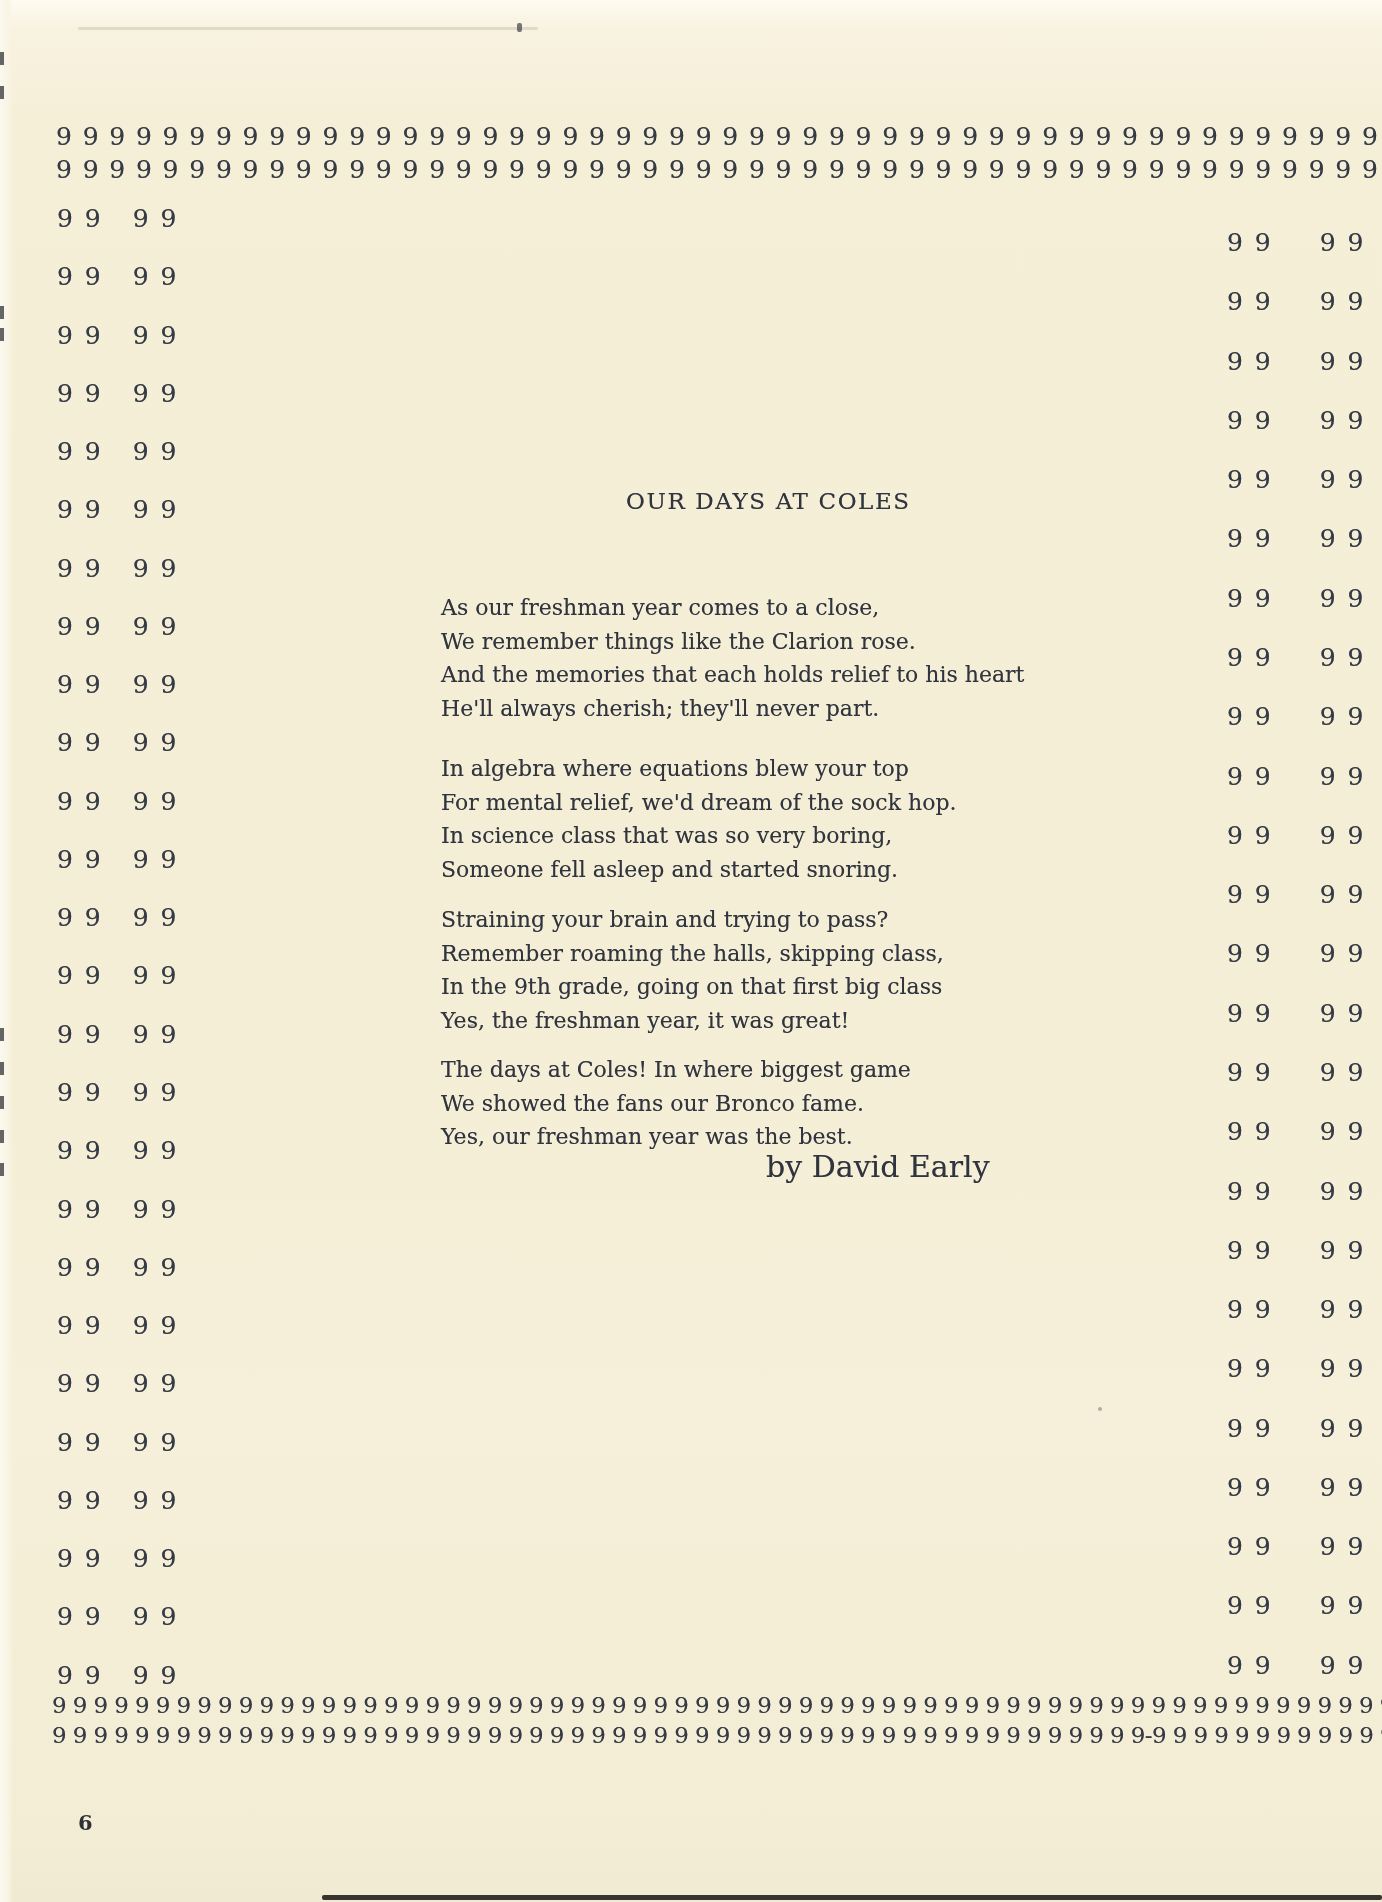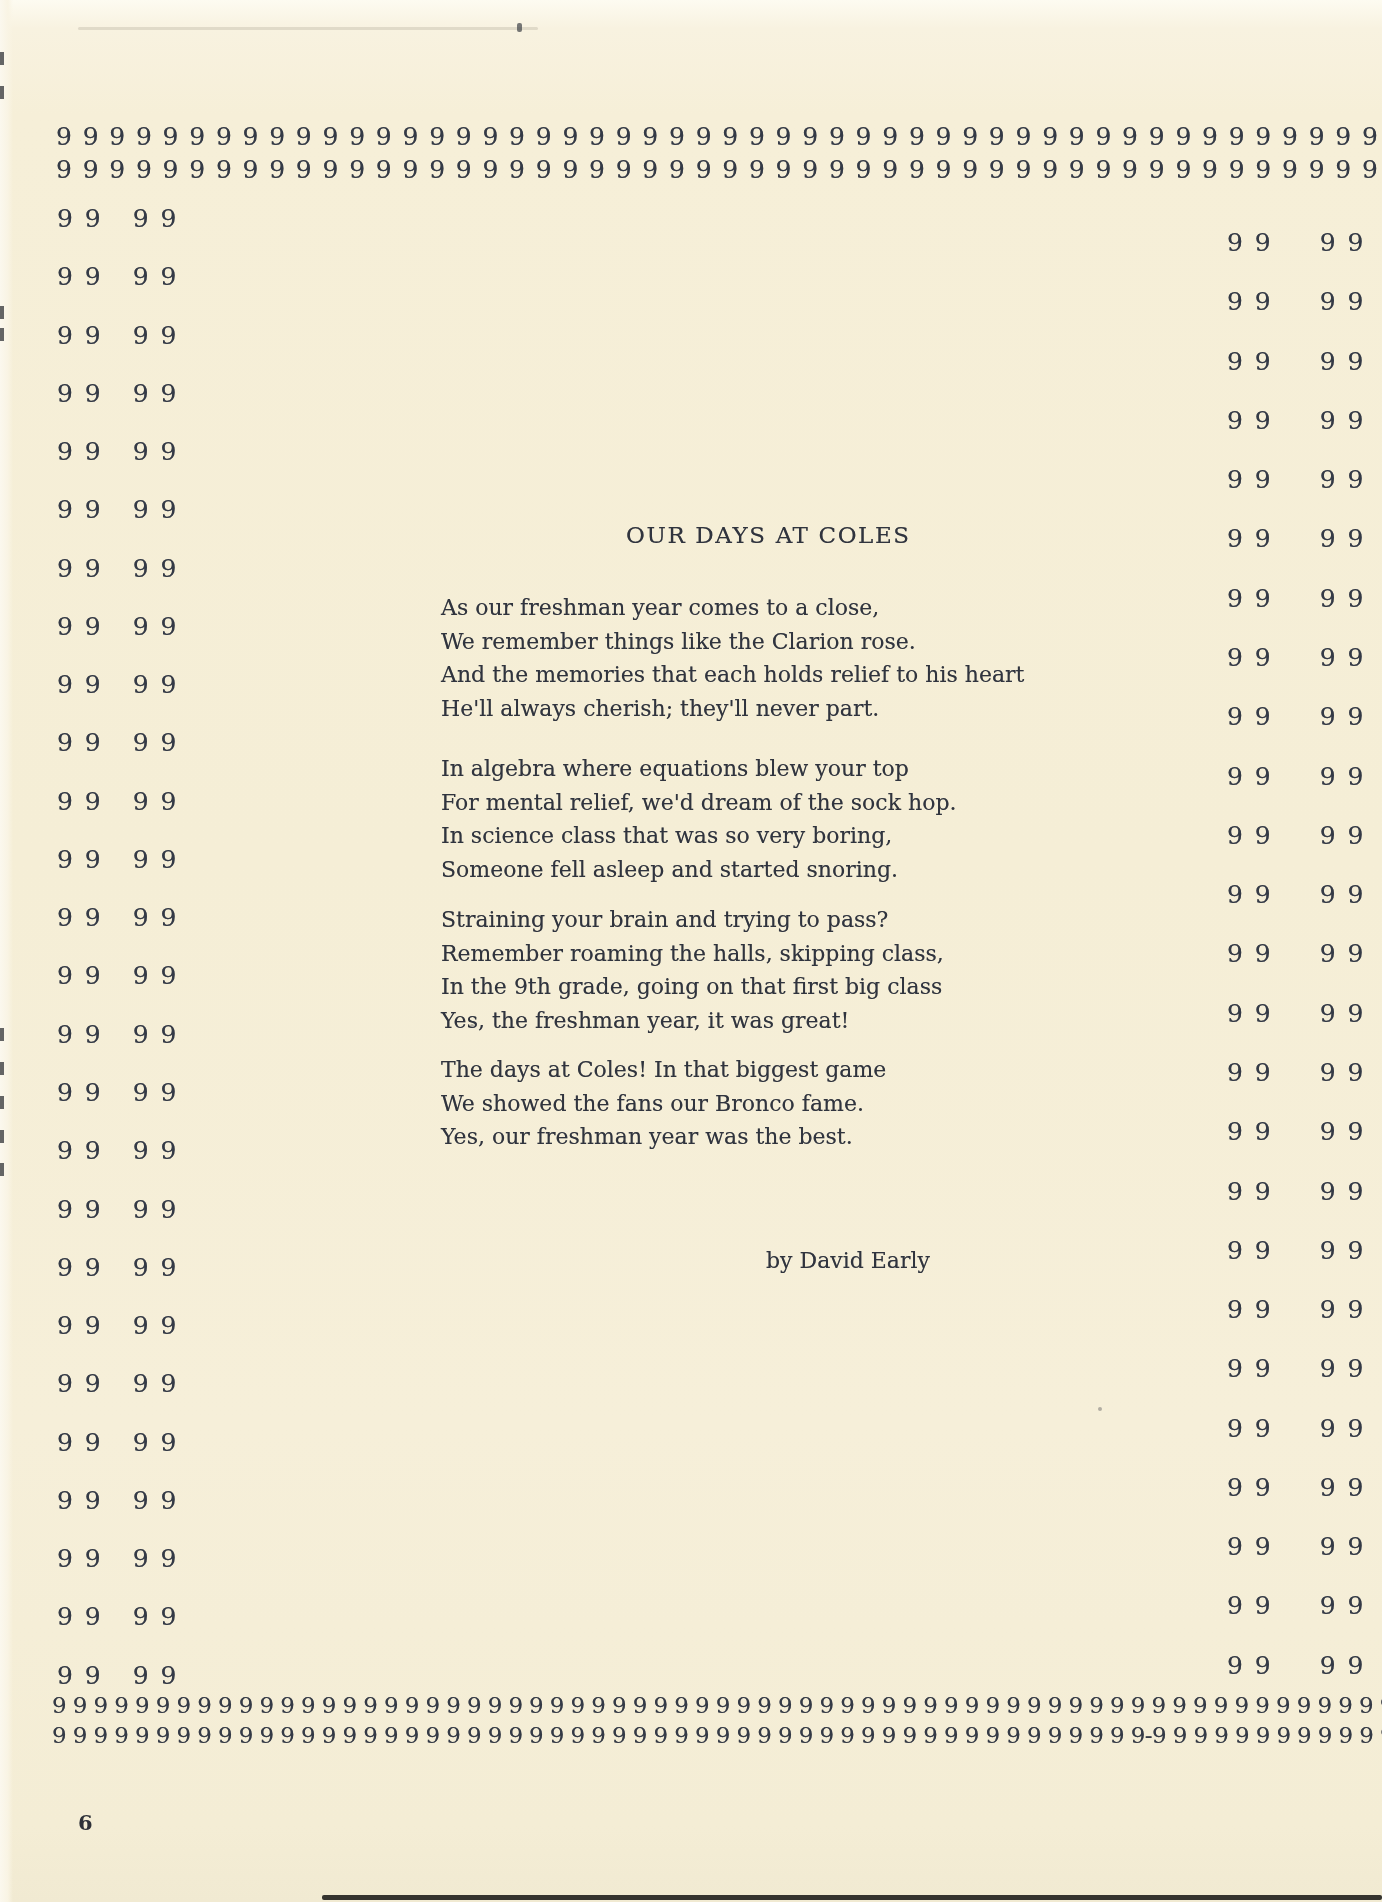--- a/index.html
+++ b/index.html
@@ -40,32 +40,32 @@
   .side{position:absolute;display:flex;flex-direction:column;justify-content:space-between;}
   .side-left{left:57px;top:206px;height:1482px;}
   .side-right{left:1227px;top:230px;height:1448px;}
   .srow{display:flex;}
   .srow .pair{letter-spacing:2px;white-space:pre;}
   .side-left .srow .pair:first-child{margin-right:30px;}
   .side-right .srow .pair:first-child{margin-right:47px;}
 
   
   .title{
-    position:absolute;left:626px;top:522px;
+    position:absolute;left:626px;top:488px;
     font-size:23px;letter-spacing:1.6px;
     color:#30343e;white-space:nowrap;
     text-shadow:0 0 0.5px rgba(45,50,62,.5);
   }
   .stanza{position:absolute;left:441px;white-space:nowrap;margin-top:12px;}
   .pline{font-size:22px;line-height:33.7px;color:#30343e;
     text-shadow:0 0 0.5px rgba(45,50,62,.45);}
   .s0{top:579px}.s1{top:740px}.s2{top:891px}.s3{top:1041px}
   .byline{
-    position:absolute;left:766px;top:1248px;
-    font-size:22px;color:#30343e;white-space:nowrap;
+    position:absolute;left:766px;top:1149px;
+    font-size:30px;color:#30343e;white-space:nowrap;
     text-shadow:0 0 0.5px rgba(45,50,62,.45);
   }
   .page-num{
     position:absolute;left:78px;top:1810px;
     font-size:21px;font-weight:bold;color:#2e3138;
   }
 </style>
 </head>
 <body>
 
@@ -320,21 +320,21 @@
         <div class="pline">In science class that was so very boring,</div>
         <div class="pline">Someone fell asleep and started snoring.</div>
       </div>
       <div class="stanza s2">
         <div class="pline">Straining your brain and trying to pass?</div>
         <div class="pline">Remember roaming the halls, skipping class,</div>
         <div class="pline">In the 9th grade, going on that first big class</div>
         <div class="pline">Yes, the freshman year, it was great!</div>
       </div>
       <div class="stanza s3">
-        <div class="pline">The days at Coles! In that biggest game</div>
+        <div class="pline">The days at Coles! In where biggest game</div>
         <div class="pline">We showed the fans our Bronco fame.</div>
         <div class="pline">Yes, our freshman year was the best.</div>
       </div>
     </div>
   <div class="byline">by David Early</div>
 
   <div class="page-num">6</div>
 </div>
 
 </body></html>

